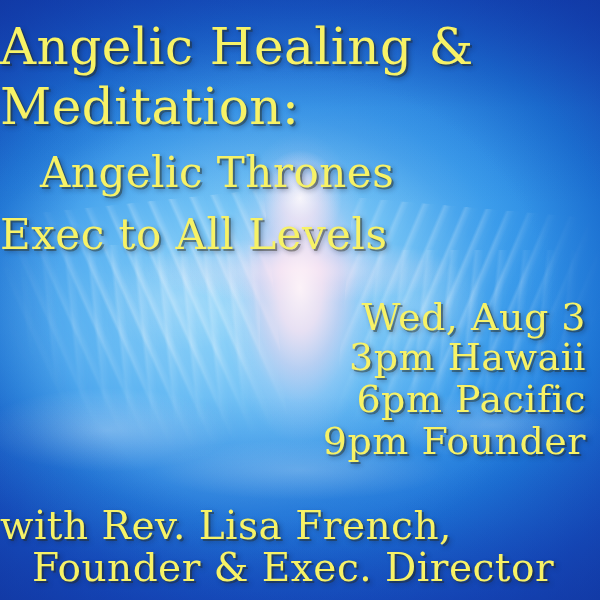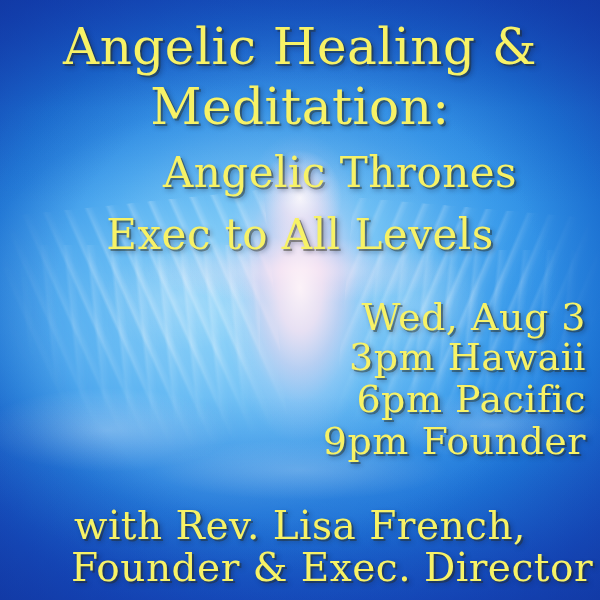--- a/index.html
+++ b/index.html
@@ -176,21 +176,21 @@
     position: absolute;
     color: #f7f266;
     font-weight: normal;
     white-space: nowrap;
     letter-spacing: 0.5px;
     text-shadow:
       2px 2px 0 rgba(40,40,20,0.42),
       3px 3px 5px rgba(20,30,60,0.40);
     line-height: 1;
   }
-  .center { left: 0; width: 600px; text-align: center; }
+  .center { left: 0; width: 600px; text-align: left; }
   .rightblk { right: 14px; text-align: right; }
 
   #line-title-1 { top: 22px;  font-size: 50px; }
   #line-title-2 { top: 82px;  font-size: 50px; }
   #line-sub-1   { top: 152px; font-size: 42px; margin-left: 40px; }
   #line-sub-2   { top: 214px; font-size: 42px; }
 
   #line-date    { top: 298px; font-size: 38px; }
   #line-time-1  { top: 338px; font-size: 38px; }
   #line-time-2  { top: 380px; font-size: 38px; }

